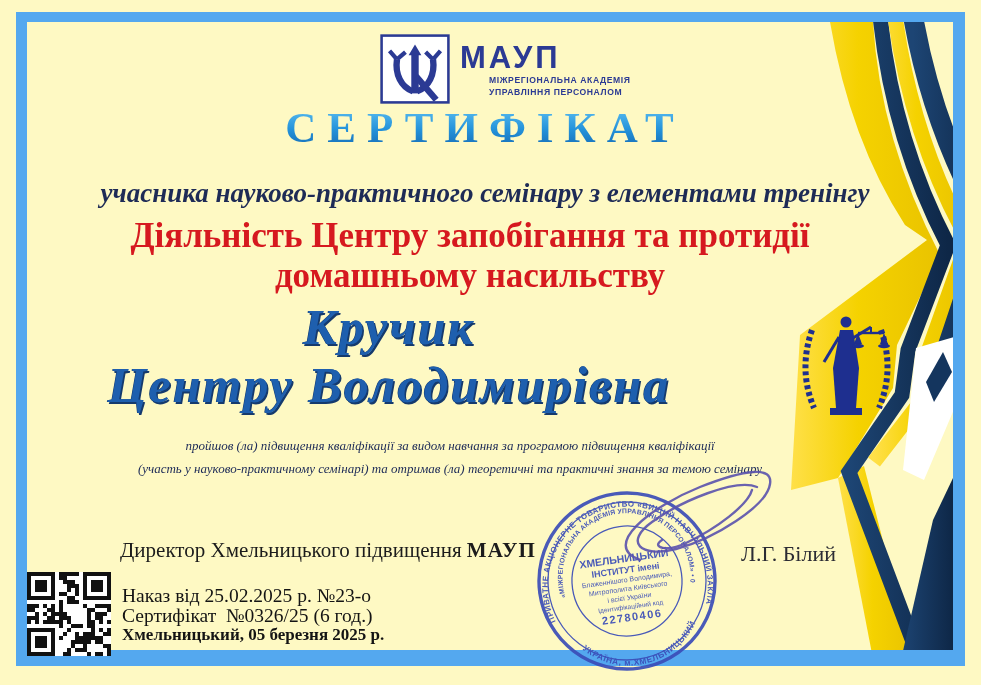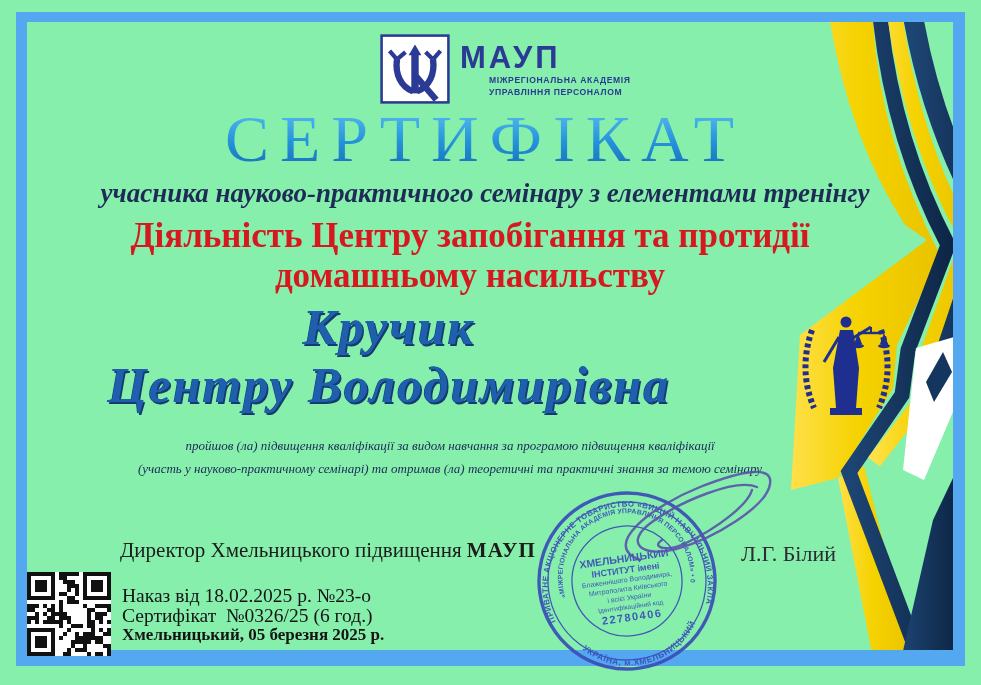--- a/index.html
+++ b/index.html
@@ -1,18 +1,18 @@
 <!DOCTYPE html>
 <html><head>
 <meta charset="utf-8">
 <style>
   html,body{margin:0;padding:0;}
   body{width:981px;height:685px;background:#ffffff;overflow:hidden;
        font-family:"Liberation Serif","DejaVu Serif",serif;}
-  .page{position:relative;width:981px;height:685px;background:#86efac;}
+  .page{position:relative;width:981px;height:685px;background:#fef9c3;}
 
   
   .stripes{position:absolute;left:0;top:0;width:981px;height:685px;
            clip-path:inset(22px 26px 21px 27px);}
 
   
   .frame{position:absolute;left:16px;top:12px;width:949px;height:654px;
          box-sizing:border-box;border-style:solid;border-color:#54a8ef;
          border-width:10px 12px 16px 11px;pointer-events:none;}
 
@@ -20,21 +20,21 @@
   .logo{position:absolute;left:380px;top:34px;display:flex;align-items:center;gap:10px;}
   .logo-mark{width:70px;height:70px;}
   .logo-text{display:flex;flex-direction:column;line-height:1;}
   .logo-acronym{font-family:"Liberation Sans",sans-serif;font-weight:bold;font-size:31px;
                 color:#2b3a94;letter-spacing:3px;}
   .logo-sub{font-family:"Liberation Sans",sans-serif;font-weight:bold;font-size:8.6px;
             color:#2b3a94;letter-spacing:0.6px;margin-top:3px;padding-left:29px;}
 
   
   .title{position:absolute;left:0;top:106px;width:970px;text-align:center;
-         font-weight:normal;font-size:66px;letter-spacing:11px;line-height:1;
+         font-weight:bold;font-size:43px;letter-spacing:11px;line-height:1;
          color:#1f8ad2;}
   @supports (-webkit-background-clip:text){
     .title{background:linear-gradient(180deg,#5ec1f2 0%,#2492da 55%,#156bb4 100%);
            -webkit-background-clip:text;background-clip:text;color:transparent;
            -webkit-text-fill-color:transparent;}
   }
   .subtitle{position:absolute;left:0;top:178px;width:970px;text-align:center;
             font-style:italic;font-weight:700;font-size:27px;color:#1e2b56;}
   .topic{position:absolute;left:0;top:216px;width:940px;text-align:center;
          font-weight:bold;font-size:35px;line-height:40px;color:#d6191f;}
@@ -148,21 +148,21 @@
 
   <div class="body-note">
     <div>пройшов (ла) підвищення кваліфікації за видом навчання за програмою підвищення кваліфікації</div>
     <div>(участь у науково-практичному семінарі) та отримав (ла) теоретичні та практичні знання за темою семінару</div>
   </div>
 
   <div class="signatory-position"><span>Директор Хмельницького підвищення </span><b>МАУП</b></div>
   <div class="signatory-name">Л.Г. Білий</div>
 
   <div class="footer">
-    <div class="footer-line">Наказ від 18.02.2025 р. №23-о</div>
+    <div class="footer-line">Наказ від 25.02.2025 р. №23-о</div>
     <div class="footer-line">Сертифікат  №0326/25 (6 год.)</div>
     <div class="footer-line bold">Хмельницький, 05 березня 2025 р.</div>
   </div>
 
   <svg id="qr" class="qr" viewBox="0 0 84 84">
       <rect x="0" y="0" width="84" height="84" fill="#ffffff"></rect>
       <rect x="32" y="0" width="4" height="4" fill="#111"></rect>
       <rect x="36" y="0" width="4" height="4" fill="#111"></rect>
       <rect x="40" y="0" width="4" height="4" fill="#111"></rect>
       <rect x="44" y="0" width="4" height="4" fill="#111"></rect>

